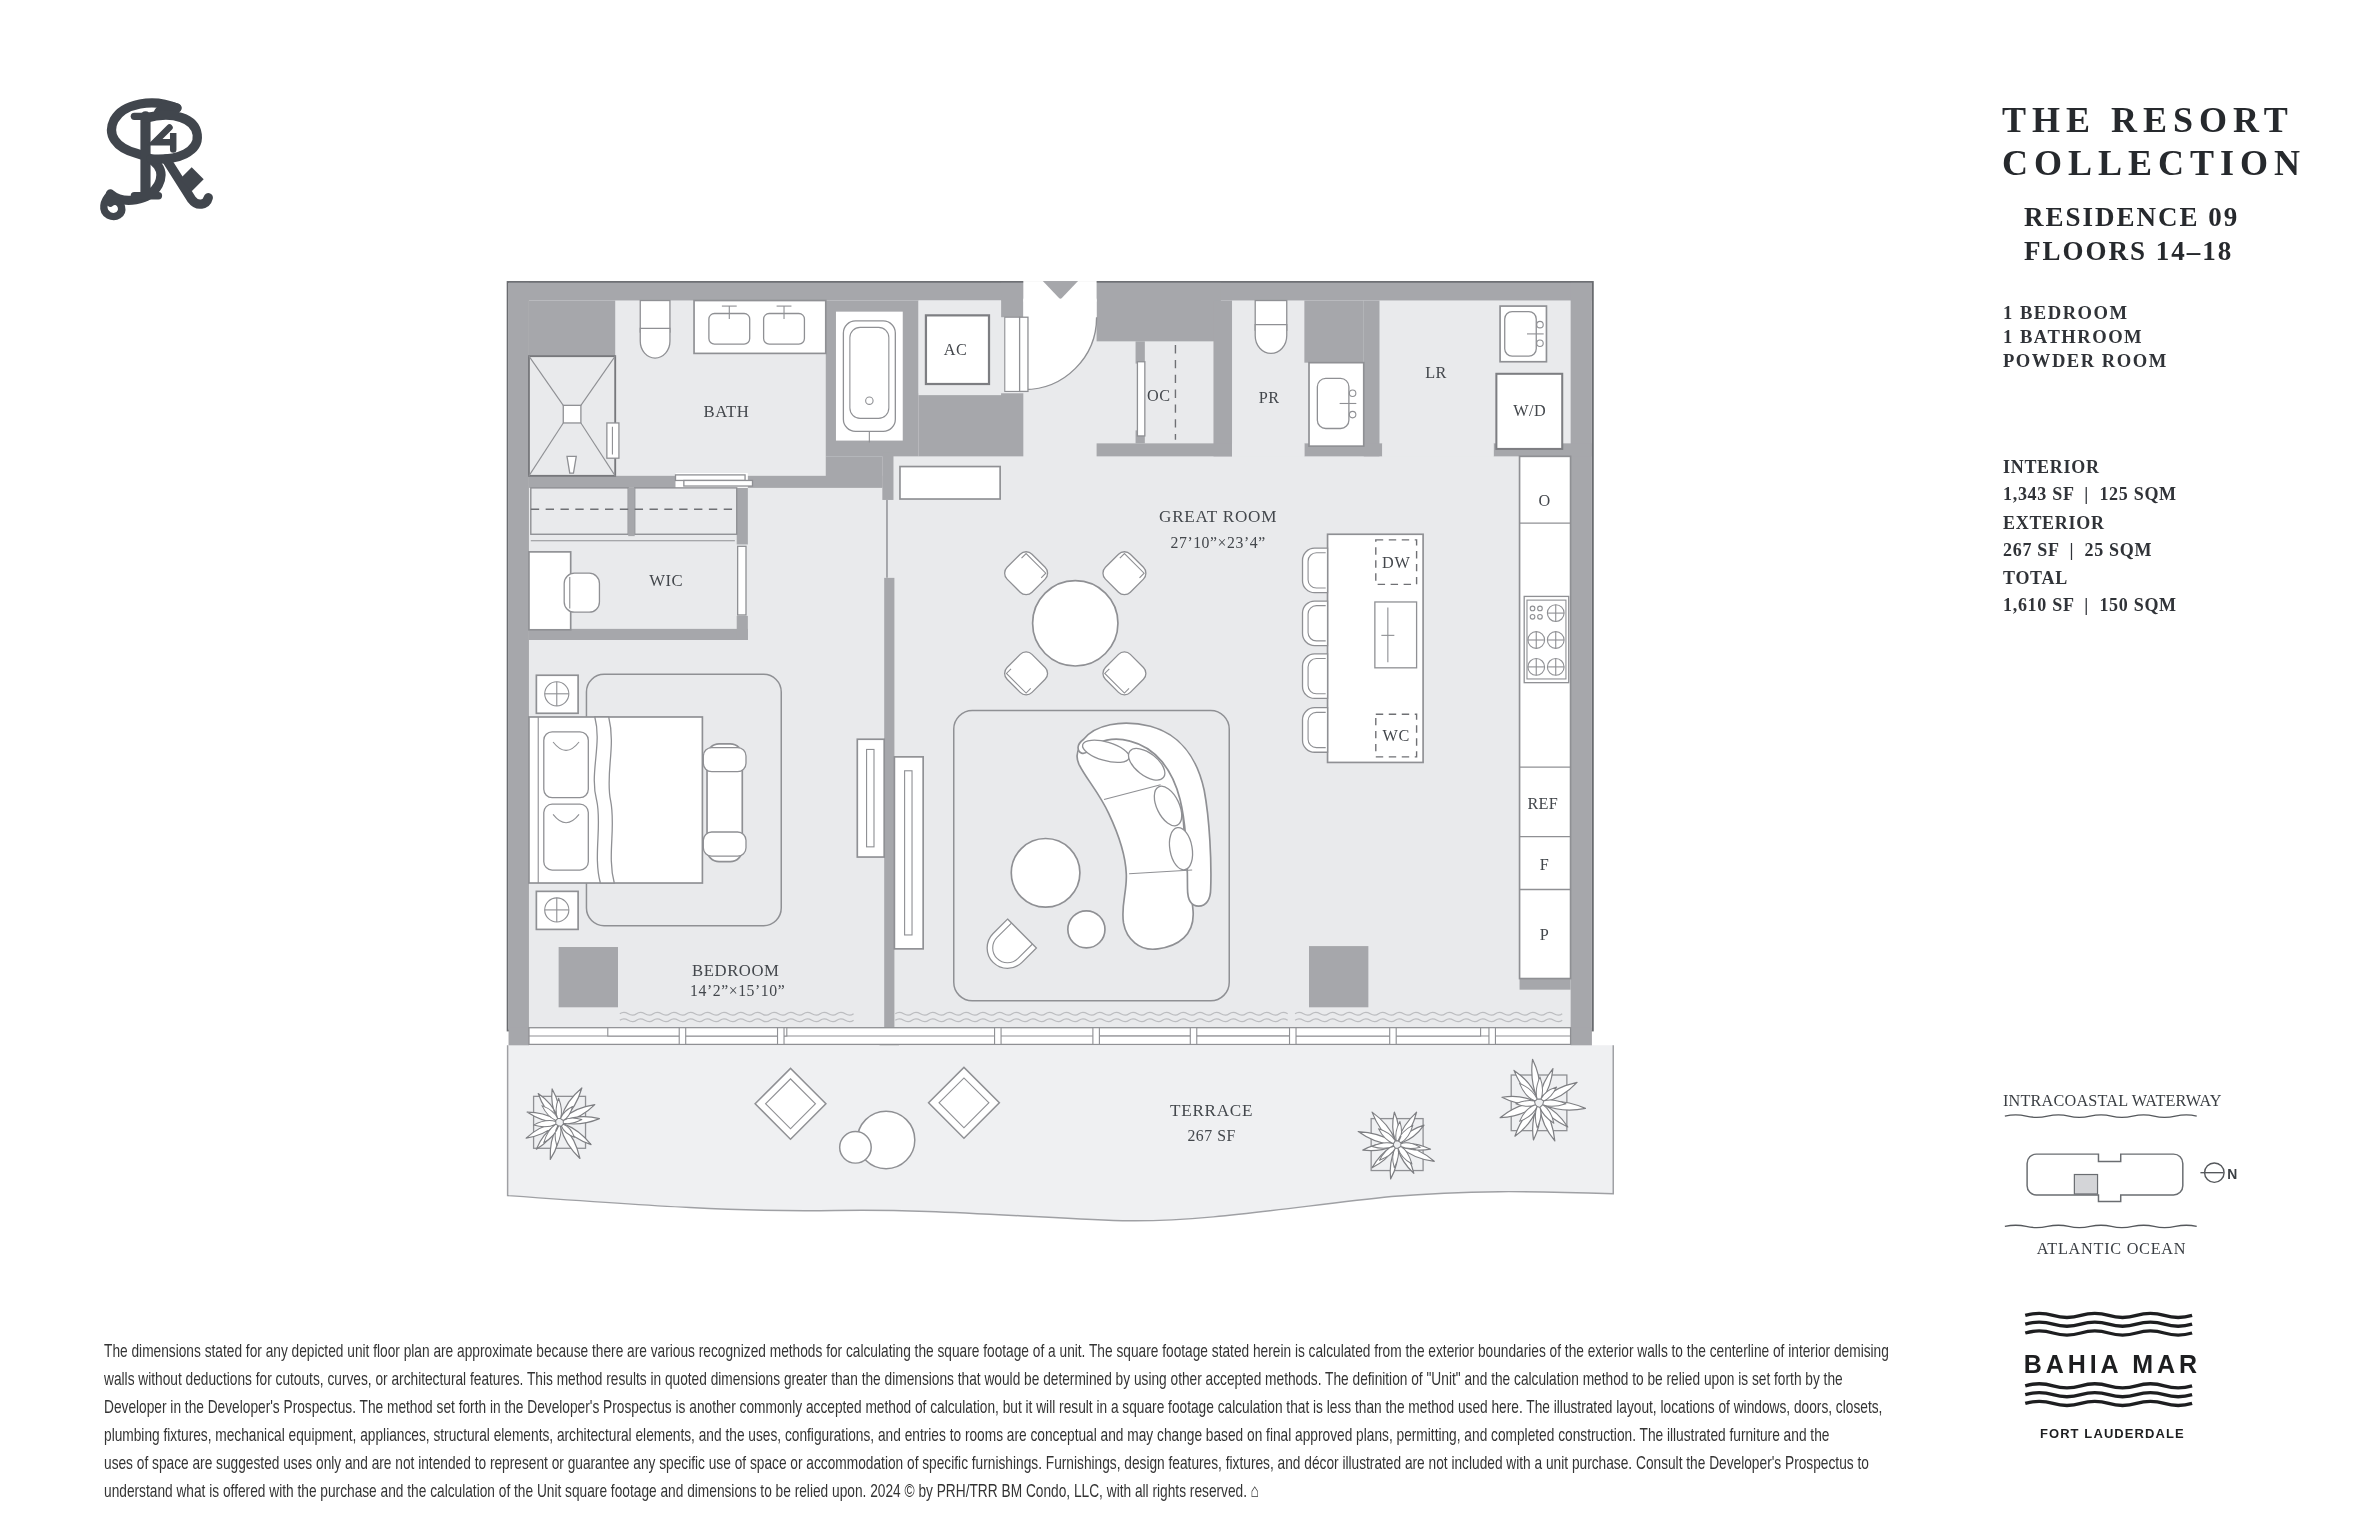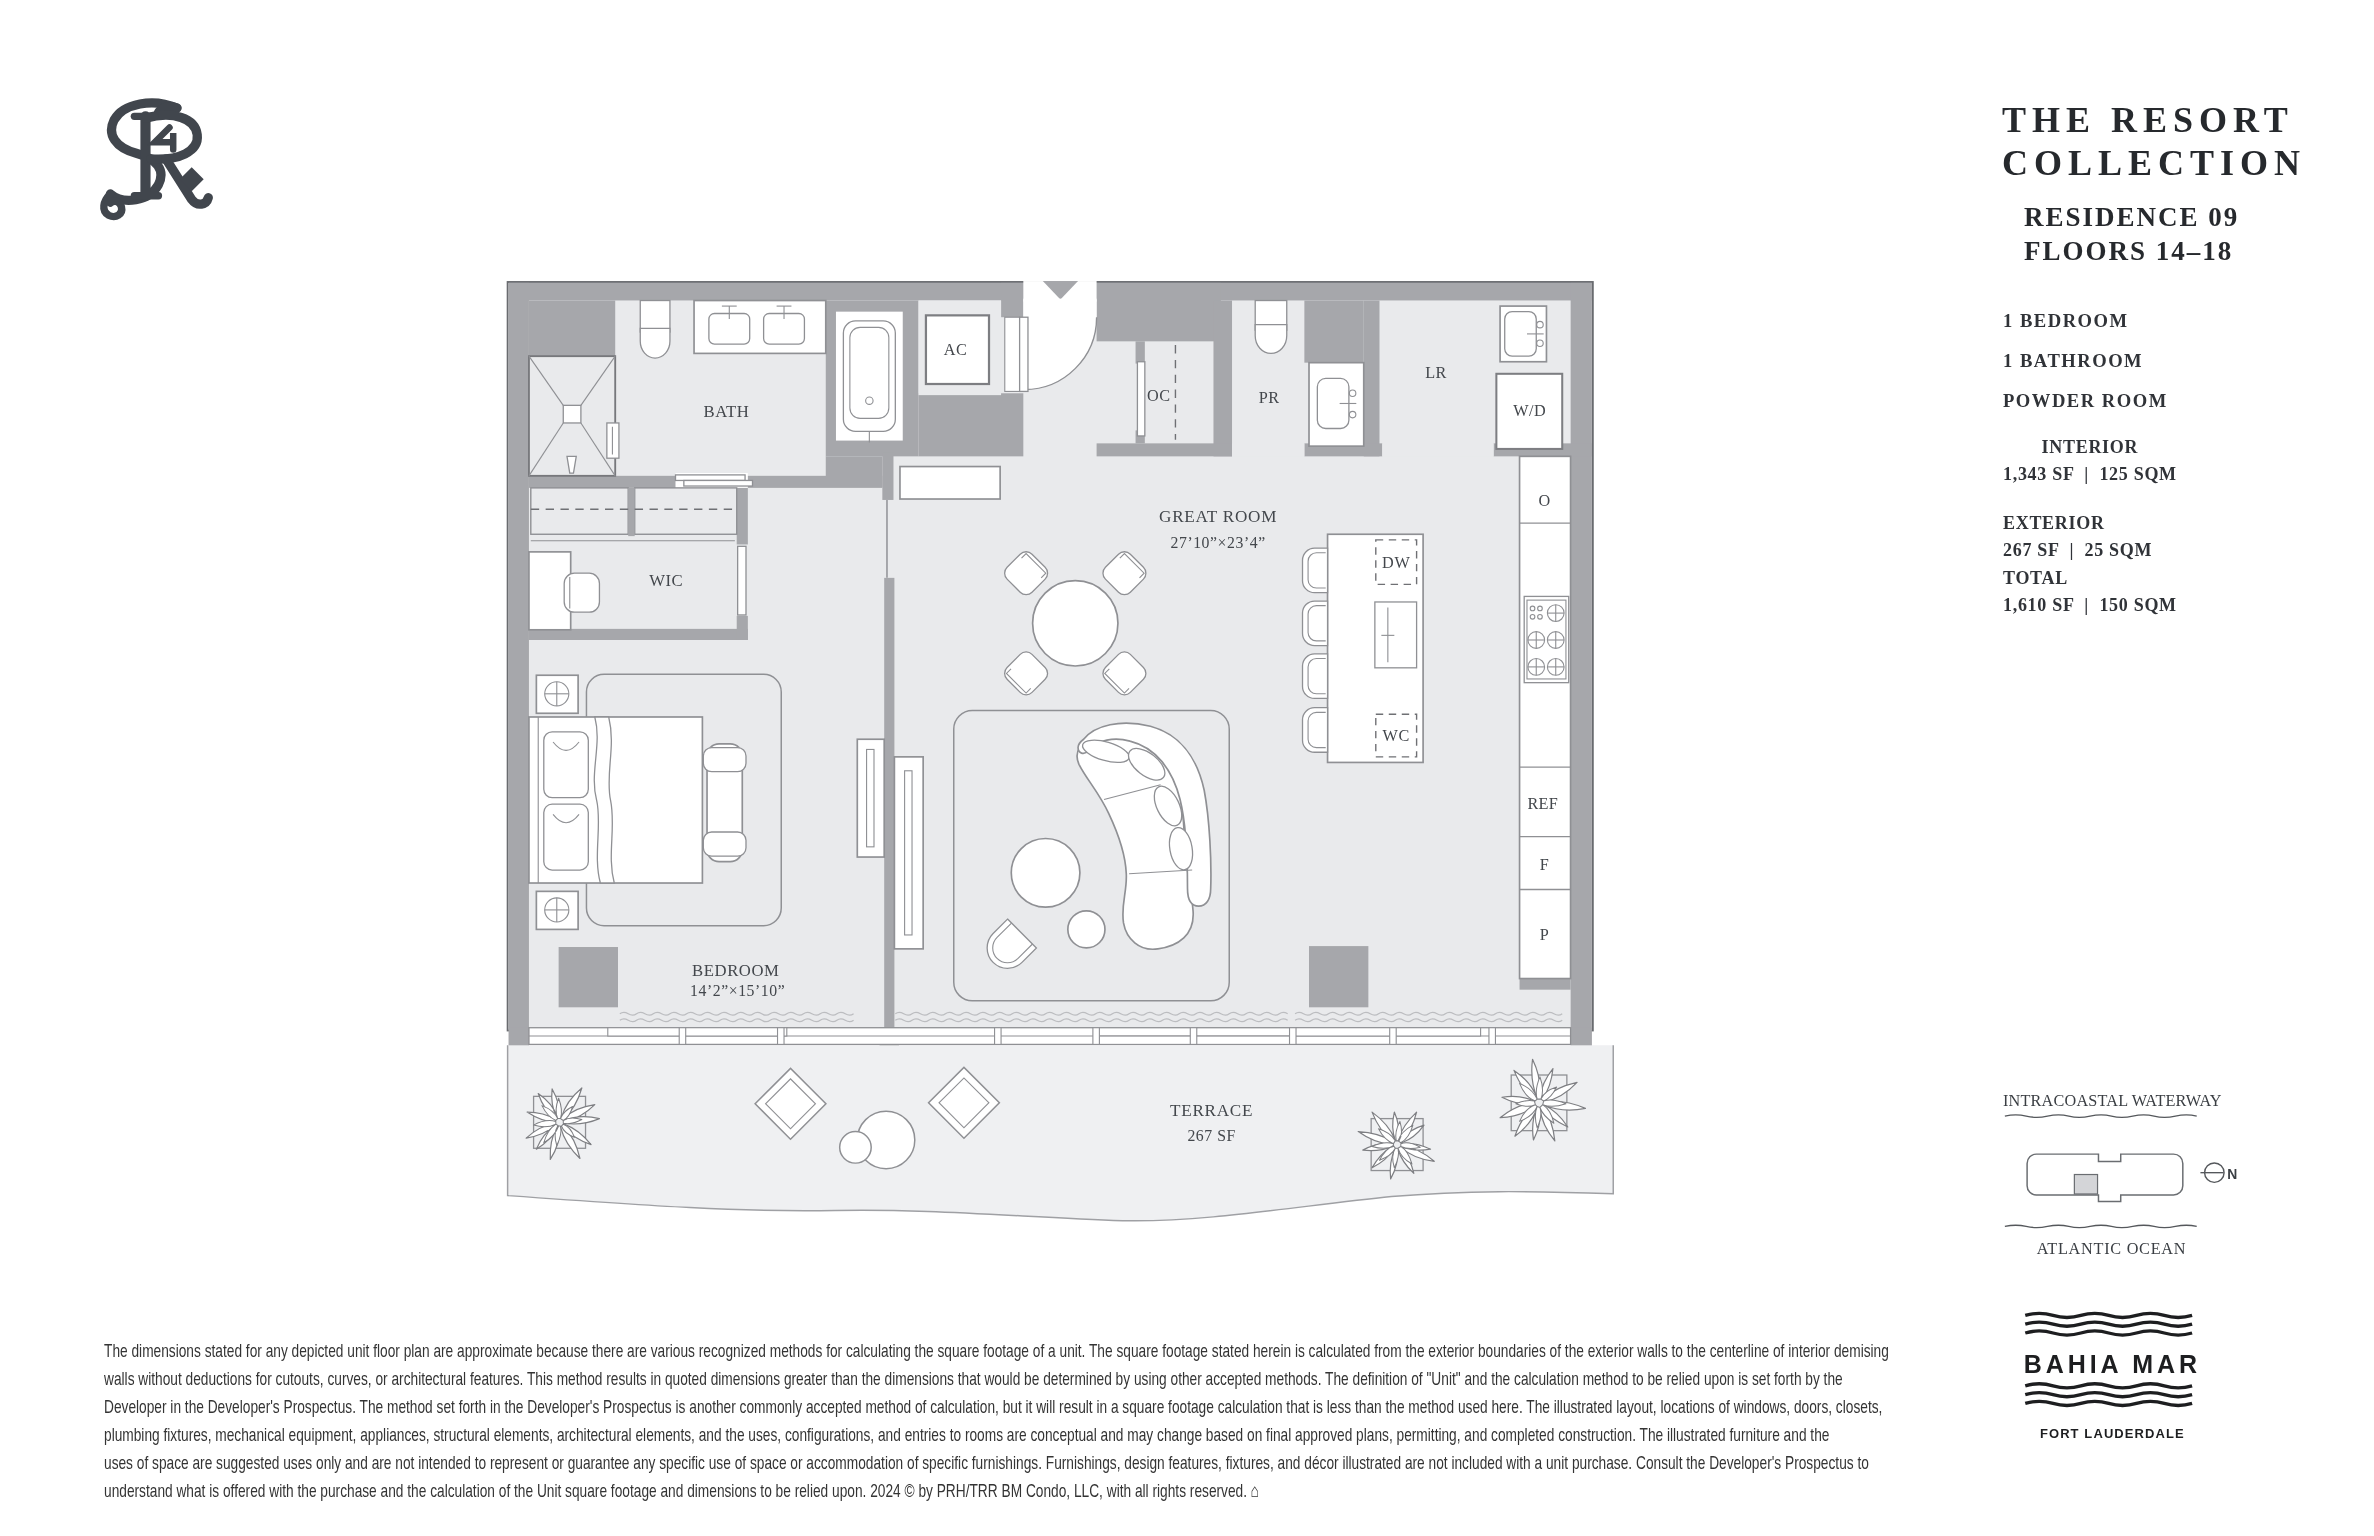--- a/index.html
+++ b/index.html
@@ -2,31 +2,31 @@
 <html style="font-size:15px"><head>
 <meta charset="utf-8">
 <style>
   html,body{margin:0;padding:0;background:#ffffff;}
   body{width:2375px;height:1536px;position:relative;overflow:hidden;
        font-family:"Liberation Sans",sans-serif;}
   .abs{position:absolute;}
   .ser{font-family:"Liberation Serif",serif;color:#2c2f33;font-weight:bold;}
   .t1{font-size:36px;letter-spacing:6px;line-height:43px;color:#26292d;}
   .t2{font-size:27px;letter-spacing:2px;line-height:34px;color:#26292d;}
-  .t3{font-size:18.6px;letter-spacing:1.5px;line-height:40px;color:#303338;}
+  .t3{font-size:18.6px;letter-spacing:1.5px;line-height:24px;color:#303338;}
   .t4{font-size:18px;letter-spacing:0.7px;line-height:27px;color:#303338;}
   #disc{left:104px;top:1337px;width:1855px;font-size:19px;line-height:28px;color:#343434;letter-spacing:0px;white-space:nowrap;transform:scaleX(0.722);transform-origin:0 0;}
 </style>
 </head>
 <body>
 
 <div class="abs ser t1" style="left:2002px;top:99px;">THE RESORT<br>COLLECTION</div>
 <div class="abs ser t2" style="left:2002px;top:200px;margin-left:22px;">RESIDENCE 09<br>FLOORS 14–18</div>
 <div class="abs ser t3" style="left:2003px;top:301px;">1 BEDROOM<br>1 BATHROOM<br>POWDER ROOM</div>
-<div class="abs ser t4" style="left:2003px;top:434px;text-align:center;">INTERIOR<br>1,343 SF &nbsp;|&nbsp; 125 SQM</div>
+<div class="abs ser t4" style="left:2003px;top:454px;">INTERIOR<br>1,343 SF &nbsp;|&nbsp; 125 SQM</div>
 <div class="abs ser t4" style="left:2003px;top:510px;">EXTERIOR<br>267 SF &nbsp;|&nbsp; 25 SQM</div>
 <div class="abs ser t4" style="left:2003px;top:565px;">TOTAL<br>1,610 SF &nbsp;|&nbsp; 150 SQM</div>
 
 <div class="abs" id="disc">
 The dimensions stated for any depicted unit floor plan are approximate because there are various recognized methods for calculating the square footage of a unit. The square footage stated herein is calculated from the exterior boundaries of the exterior walls to the centerline of interior demising<br>
 walls without deductions for cutouts, curves, or architectural features. This method results in quoted dimensions greater than the dimensions that would be determined by using other accepted methods. The definition of "Unit" and the calculation method to be relied upon is set forth by the<br>
 Developer in the Developer's Prospectus. The method set forth in the Developer's Prospectus is another commonly accepted method of calculation, but it will result in a square footage calculation that is less than the method used here. The illustrated layout, locations of windows, doors, closets,<br>
 plumbing fixtures, mechanical equipment, appliances, structural elements, architectural elements, and the uses, configurations, and entries to rooms are conceptual and may change based on final approved plans, permitting, and completed construction. The illustrated furniture and the<br>
 uses of space are suggested uses only and are not intended to represent or guarantee any specific use of space or accommodation of specific furnishings. Furnishings, design features, fixtures, and décor illustrated are not included with a unit purchase. Consult the Developer's Prospectus to<br>
 understand what is offered with the purchase and the calculation of the Unit square footage and dimensions to be relied upon. 2024 © by PRH/TRR BM Condo, LLC, with all rights reserved. ⌂

